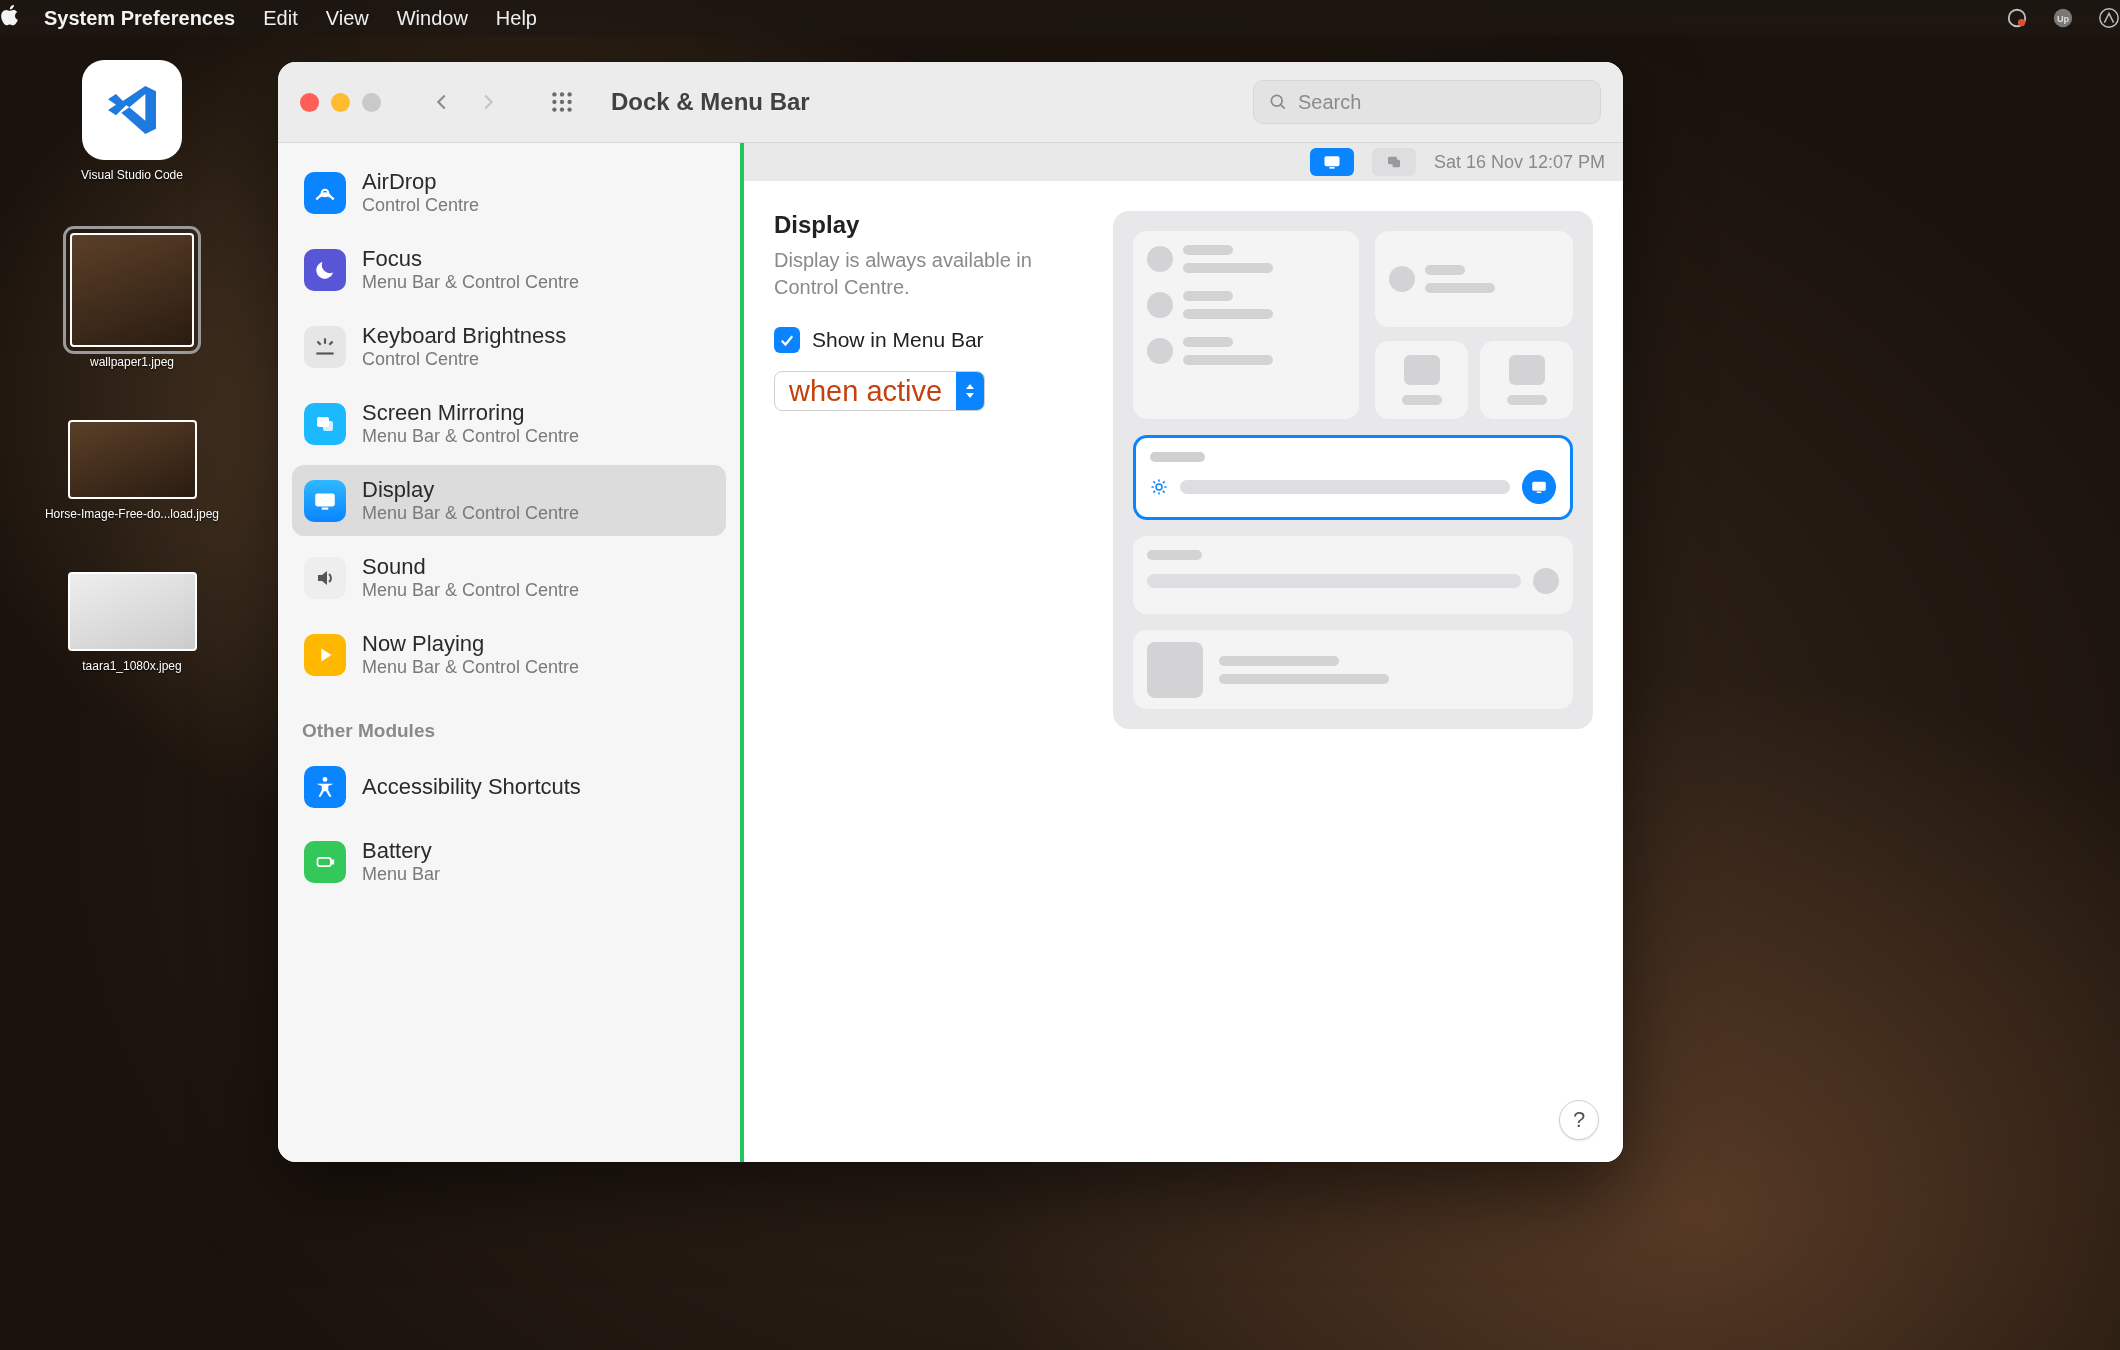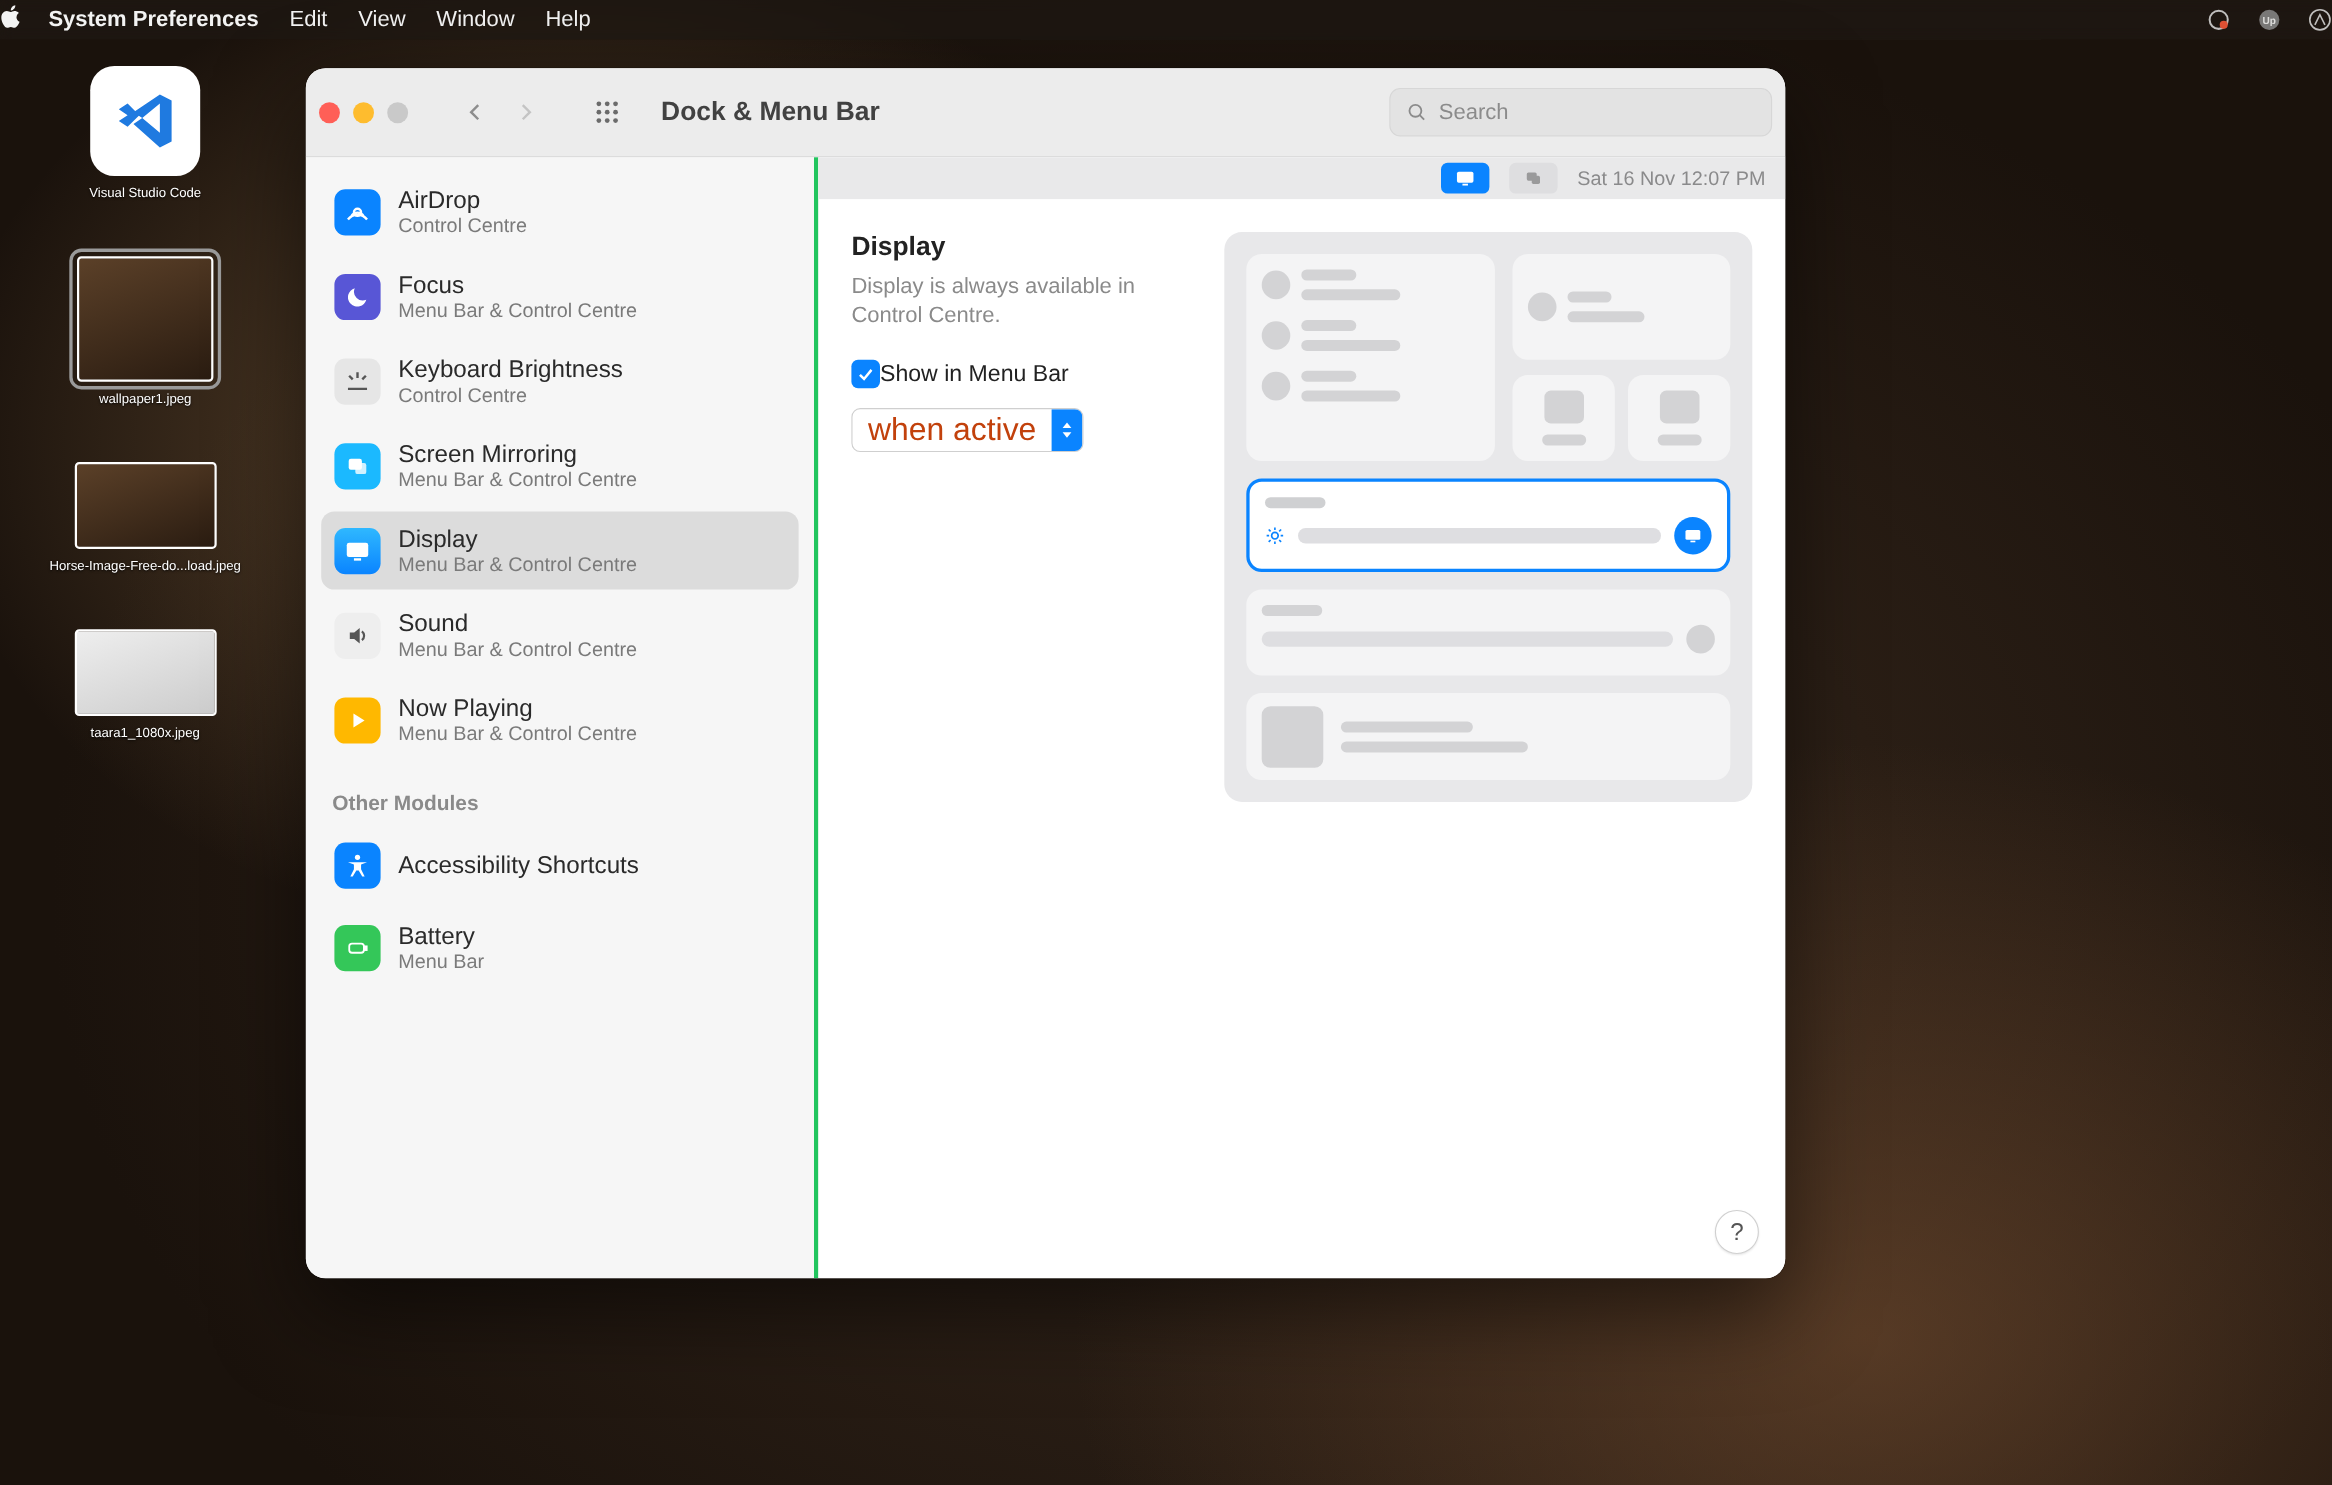--- a/index.html
+++ b/index.html
@@ -37,21 +37,21 @@
 
   
   .window{
     position:absolute;left:278px;top:62px;width:1345px;height:1100px;
     background:#fff;border-radius:18px;overflow:hidden;
     box-shadow:0 30px 80px rgba(0,0,0,.55),0 0 0 1px rgba(0,0,0,.15);
     display:flex;flex-direction:column;
   }
   .titlebar{
     height:80px;background:#ececec;border-bottom:1px solid #d7d7d7;
-    display:flex;align-items:center;padding:0 12px;gap:16px;
+    display:flex;align-items:center;padding:0 22px;gap:16px;
   }
   .lights{display:flex;gap:12px;margin-right:30px}
   .light{width:19px;height:19px;border-radius:50%}
   .light.r{background:#ff5f57}
   .light.y{background:#febc2e}
   .light.g{background:#c9c9c9}
   .nav-arrow{width:30px;height:30px;display:flex;align-items:center;justify-content:center;color:#8d8d8d}
   .nav-arrow.disabled{color:#c4c4c4}
   .grid-btn{width:30px;height:30px;display:flex;align-items:center;justify-content:center;color:#6b6b6b;margin-left:28px;margin-right:18px}
   .grid-btn svg{width:26px;height:26px}
@@ -71,21 +71,21 @@
 
   .detail{flex:1;display:flex;flex-direction:column;background:#fff;min-width:0;position:relative}
   .preview-menubar{height:38px;background:#e9e9ea;display:flex;align-items:center;justify-content:flex-end;padding:0 18px;gap:18px;font-size:18px;color:#8a8a8b}
   .pm-pill{display:flex;align-items:center;justify-content:center;width:44px;height:28px;border-radius:6px}
   .pm-pill.active{background:#0a84ff;color:#fff}
   .pm-pill.dim{background:#dedee0;color:#9a9a9b}
   .detail-cols{display:flex;gap:40px;padding:30px 30px 20px 30px}
   .dc-left{max-width:360px}
   .dc-left h2{margin:0 0 8px 0;font-size:24px;color:#222}
   .dc-left p{margin:0 0 26px 0;font-size:20px;color:#8a8a8a;line-height:1.35}
-  .check-row{display:flex;align-items:center;margin-bottom:18px}
+  .check-row{display:flex;align-items:center;gap:12px;margin-bottom:18px}
   .chk{width:26px;height:26px;border-radius:6px;background:#0a84ff;display:flex;align-items:center;justify-content:center;color:#fff}
   .chk svg{width:18px;height:18px}
   .check-label{font-size:21px;color:#222}
   .select{display:inline-flex;align-items:center;border:1px solid #cfcfcf;border-radius:8px;height:38px;overflow:hidden}
   .select .val{padding:0 14px;font-size:29px;color:#c2410c}
   .select .arrows{width:28px;height:100%;background:#0a84ff;display:flex;align-items:center;justify-content:center;color:#fff}
   .select .arrows svg{width:14px;height:18px}
 
   .cc-preview{flex:0 0 440px;background:#e8e8ea;border-radius:16px;padding:20px;display:flex;flex-direction:column;gap:16px}
   .cc-row{display:flex;gap:16px}

